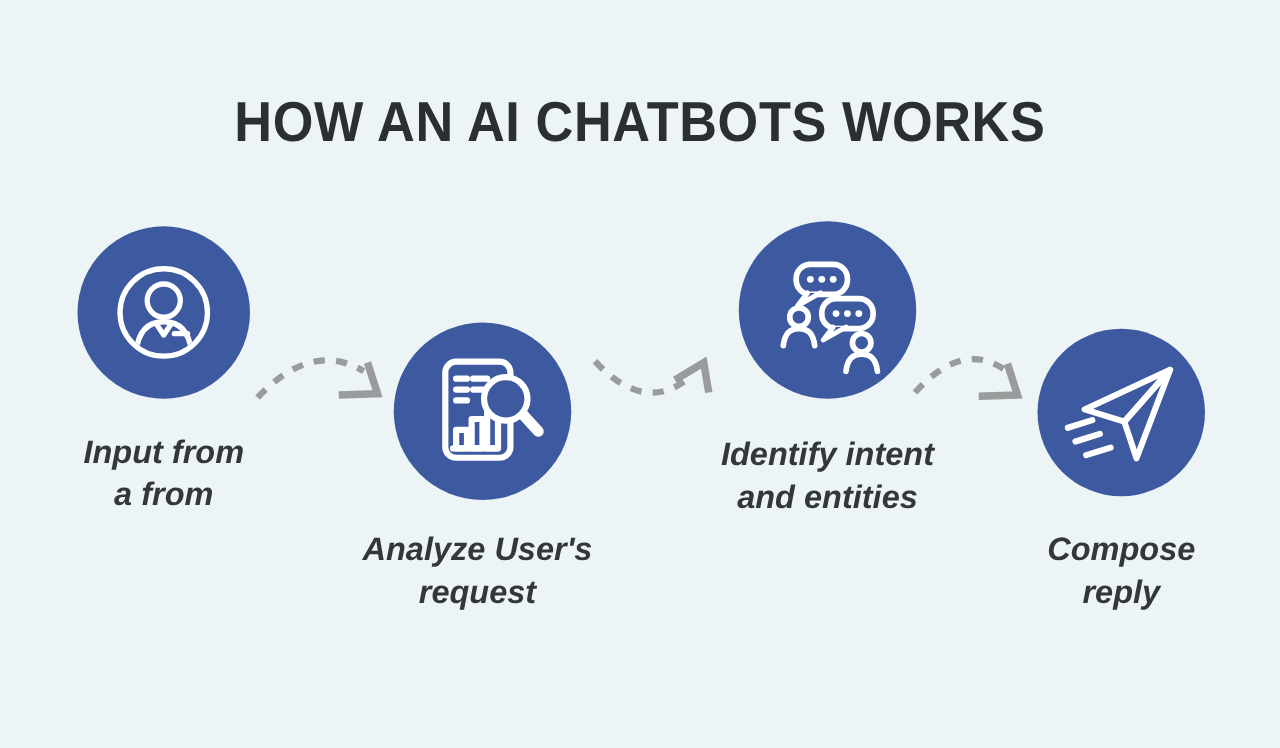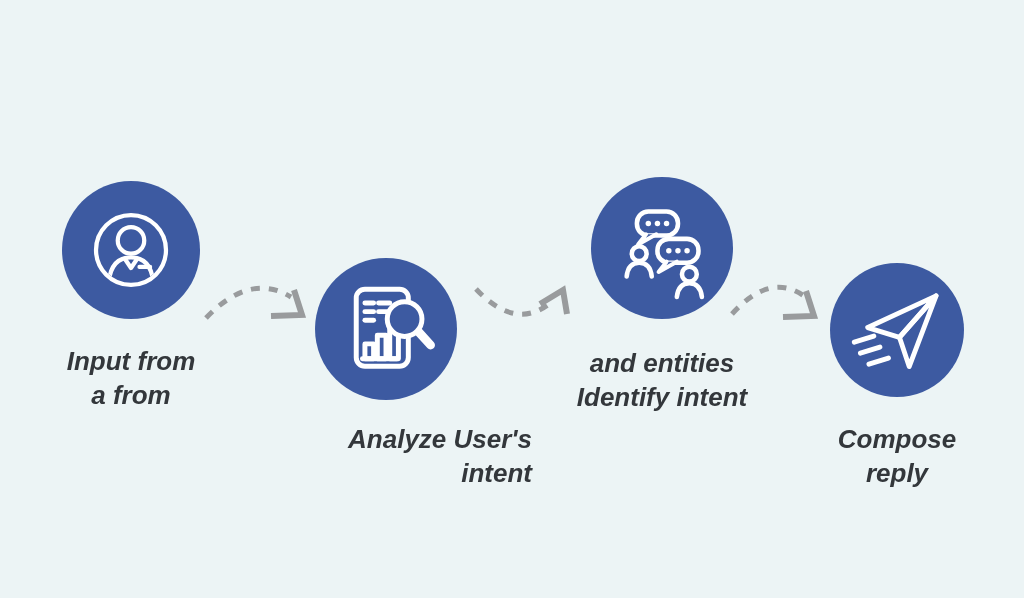--- a/index.html
+++ b/index.html
@@ -34,41 +34,42 @@
   .step2 .circle{left:315px;top:258px;width:142px;height:142px;}
   .step3 .circle{left:591px;top:177px;width:142px;height:142px;}
   .step4 .circle{left:830px;top:263px;width:134px;height:134px;}
   .label{
     position:absolute;width:260px;text-align:center;
     font-size:26px;font-weight:700;line-height:34px;
     color:var(--label-text);
     font-style:italic;
   }
   .step1 .label{left:1px;top:344px;}
-  .step2 .label{left:272px;top:422px;text-align:right;}
+  .step2 .label{left:252px;top:422px;}
   .step3 .label{left:532px;top:346px;}
   .step4 .label{left:767px;top:422px;}
   .label span{display:block;}
   .icon{display:block;}
   .icon *{vector-effect:none;}
   .arrows{position:absolute;left:0;top:0;pointer-events:none;}
   .dashline{
     fill:none;stroke:var(--arrow-gray);stroke-width:5;
     stroke-dasharray:9 9;stroke-linecap:butt;
   }
   .arrowhead{
     fill:none;stroke:var(--arrow-gray);stroke-width:6;
     stroke-linejoin:miter;stroke-linecap:butt;
   }
 </style>
 </head>
 <body>
 
 <div class="canvas">
 
+  <h1 class="title"><span>HOW AN AI CHATBOTS WORKS</span></h1>
 
   <svg class="arrows" width="1024" height="598" viewBox="0 0 1024 598" aria-hidden="true">
     <g>
       <path class="dashline" d="M206 318 Q 250 272 291 297"></path>
       <path class="arrowhead" d="M294 290 L302 315 L271 316"></path>
     </g>
     <g>
       <path class="dashline" d="M476 289 Q 517 333 554 300"></path>
       <path class="arrowhead" d="M540 304 L563 290 L567 314"></path>
     </g>
@@ -111,21 +112,21 @@
         <path d="M31 74 h28"></path>
         <rect x="33" y="62" width="7" height="12"></rect>
         <rect x="43" y="55" width="7" height="19"></rect>
         <rect x="53" y="48" width="7" height="26"></rect>
         <path d="M76 52 L86 63" stroke-width="7"></path>
         <circle cx="65" cy="42" r="14" fill="#3d5aa1"></circle>
       </svg>
     </div>
     <div class="label">
       <span>Analyze User's</span>
-      <span>intent</span>
+      <span>request</span>
     </div>
   </div>
 
   <div class="step step3">
     <div class="circle">
       <svg class="icon" width="114" height="114" viewBox="0 0 100 100" fill="none" stroke="#ffffff" stroke-width="4" stroke-linecap="round" stroke-linejoin="round">
         <rect x="28" y="18" width="36" height="21" rx="10" fill="#3d5aa1"></rect>
         <path d="M36 38 L29 47 L45 38" fill="#3d5aa1" stroke-width="3.5"></path>
         <circle cx="38" cy="28.5" r="2.4" fill="#ffffff" stroke="none"></circle>
         <circle cx="46" cy="28.5" r="2.4" fill="#ffffff" stroke="none"></circle>
@@ -135,22 +136,22 @@
         <rect x="46" y="42" width="36" height="21" rx="10" fill="#3d5aa1"></rect>
         <path d="M54 62 L47 71 L63 62" fill="#3d5aa1" stroke-width="3.5"></path>
         <circle cx="56" cy="52.5" r="2.4" fill="#ffffff" stroke="none"></circle>
         <circle cx="64" cy="52.5" r="2.4" fill="#ffffff" stroke="none"></circle>
         <circle cx="72" cy="52.5" r="2.4" fill="#ffffff" stroke="none"></circle>
         <circle cx="74" cy="73" r="6.5"></circle>
         <path d="M63 93 C64 84 68 81 74 81 C80 81 84 84 85 93"></path>
       </svg>
     </div>
     <div class="label">
+      <span>Identify intent</span>
       <span>and entities</span>
-      <span>Identify intent</span>
     </div>
   </div>
 
   <div class="step step4">
     <div class="circle">
       <svg class="icon" width="122" height="122" viewBox="0 0 100 100" fill="none" stroke="#ffffff" stroke-width="4" stroke-linecap="round" stroke-linejoin="round">
         <path d="M82 22 L26 48 L52 56 Z"></path>
         <path d="M82 22 L52 56 L60 80 Z"></path>
         <path d="M15 60 L31 55"></path>
         <path d="M20 69 L36 64"></path>

